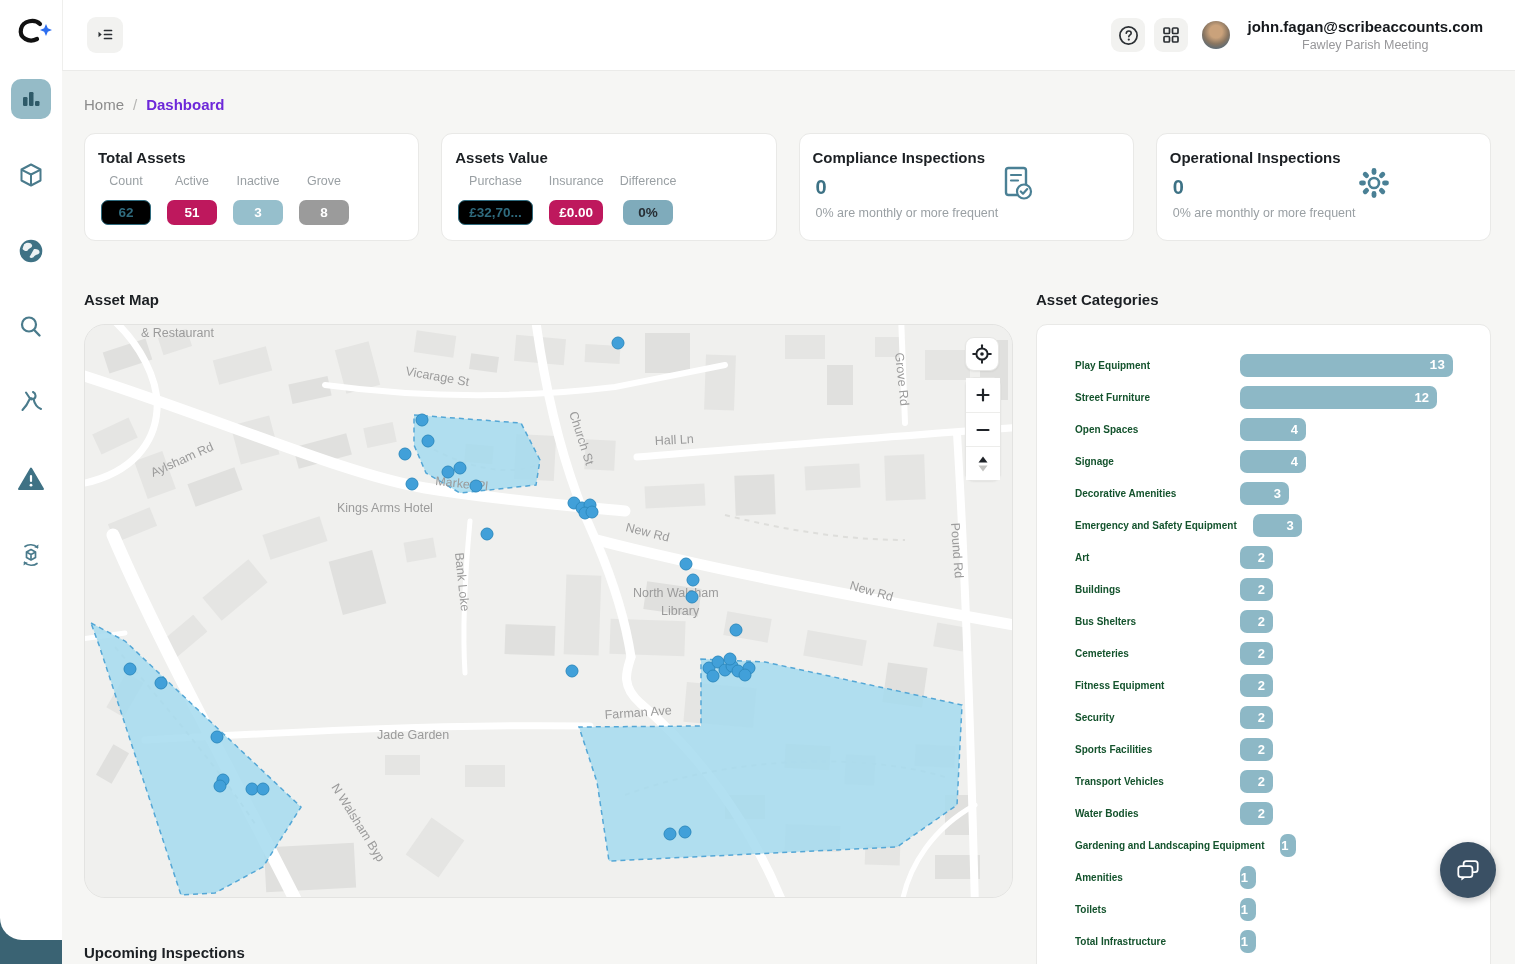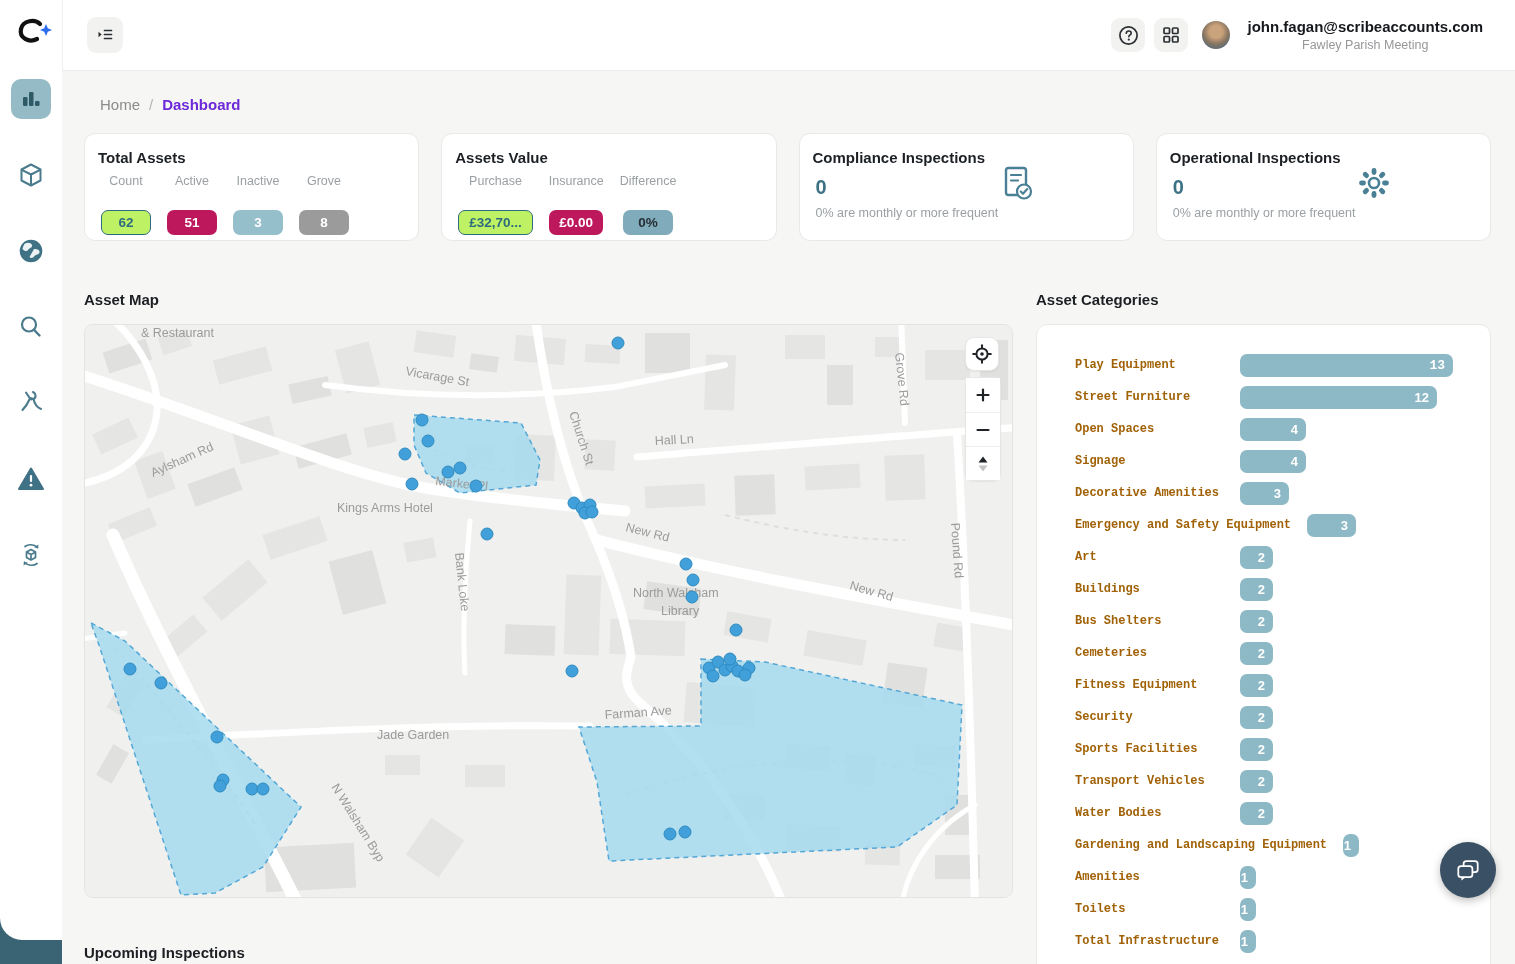--- a/index.html
+++ b/index.html
@@ -25,58 +25,58 @@
   .icon-btn { width:34px; height:34px; border:none; background:#f2f2f0; border-radius:9px;
               display:flex; align-items:center; justify-content:center; cursor:pointer; }
   .avatar { width:28px; height:28px; border-radius:50%; margin-left:5px;
             background:radial-gradient(circle at 50% 38%, #caa27b 0 28%, #8a7661 55%, #5d6b75 78%, #4c5a66 100%); }
   .user-block { display:flex; flex-direction:column; align-items:center; margin-left:8px; }
   .user-email { font-size:15px; font-weight:700; color:#15181c; }
   .user-org { font-size:12.5px; color:#97979a; margin-top:3px; }
 
   .content { flex:1; padding:0 24px 0 22px; overflow:hidden; }
   .breadcrumb { margin:25px 0 20px; font-size:15px; display:flex; gap:9px; align-items:center;}
-  .bc-home { color:#8b8b8b; cursor:pointer;margin-left:16px; }
+  .bc-home { color:#8b8b8b; cursor:pointer; }
   .bc-sep { color:#b5b5b3; }
   .bc-current { color:#6d28d9; font-weight:700; }
 
   
   .cards-row { display:grid; grid-template-columns:repeat(4, 1fr); gap:22px; }
   .card { background:#fff; border:1px solid #e9e9e7; border-radius:11px; height:108px; padding:15px 13px; position:relative; }
   .card-title { font-size:15px; font-weight:700; color:#1c2024; }
   .stats { display:flex; gap:16px; margin-top:8px; padding-left:3px; }
-  .stat { display:flex; flex-direction:column; align-items:center; gap:22px; }
+  .stat { display:flex; flex-direction:column; align-items:center; gap:12px; }
   .stat-label { font-size:12.5px; color:#9aa0a4; }
   .pill { min-width:50px; height:25px; border-radius:7px; display:flex; align-items:center; justify-content:center;
           font-weight:700; font-size:13.5px; padding:0 10px; }
-  .pill.outline { background:#bef264; border:1.5px solid #2f6b7e; color:#2f6b7e; }
+  .pill.outline { background:#000000; border:1.5px solid #2f6b7e; color:#2f6b7e; }
   .pill.dark    { background:#be185d; color:#fff;text-align:center; }
   .pill.light   { background:#96bfcc; color:#fff; }
   .pill.gray    { background:#9b9b9b; color:#fff; }
   .pill.medium  { background:#7fabbb; color:#272e34; }
   .big-zero { font-size:20px; font-weight:700; color:#3d7285; margin-top:10px; padding-left:3px;}
   .card-sub { font-size:12.5px; color:#9aa0a4; margin-top:7px; padding-left:3px;}
   .card-icon { position:absolute; right:96px; top:30px; }
 
   
   .panels { display:flex; gap:23px; align-items:flex-start; }
   .panel-left { width:929px; flex:0 0 929px; }
   .panel-right { flex:1; }
   .section-title { font-size:15px; font-weight:700; color:#1c2024; margin:50px 0 16px; }
-  .map-card { width:929px; height:574px; border:1px solid #e3e3e1; border-radius:9px; overflow:hidden; position:relative; background:#f0f0ee; }
+  .map-card { width:929px; height:574px; border:1px solid #e3e3e1; border-radius:21px; overflow:hidden; position:relative; background:#f0f0ee; }
   .map-controls { position:absolute; top:12px; right:11px; display:flex; flex-direction:column; gap:6px; }
   .map-btn { width:34px; height:34px; background:#fff; border:1px solid #e6e6e4; border-radius:9px;
              display:flex; align-items:center; justify-content:center; cursor:pointer; box-shadow:0 1px 2px rgba(0,0,0,.06); }
   .zoom-group { background:#fff; border:1px solid #e6e6e4; border-radius:9px; box-shadow:0 1px 2px rgba(0,0,0,.06); display:flex; flex-direction:column; }
   .zoom-group .map-btn { border:none; box-shadow:none; border-radius:0; }
   .zoom-group .map-btn + .map-btn { border-top:1px solid #ededeb; }
 
   .cat-card { background:#fff; border:1px solid #e9e9e7; border-radius:11px; min-height:680px; padding:24px 0 20px 38px; }
   .cat-row { display:flex; align-items:center; height:32px; }
-  .cat-label { min-width:149px; margin-right:16px; white-space:nowrap; font-size:12px; font-weight:600; color:#a16207; cursor:pointer;font-family:Liberation Mono, monospace; }
+  .cat-label { min-width:149px; margin-right:16px; white-space:nowrap; font-size:10px; font-weight:600; color:#14532d; cursor:pointer; }
   .cat-bar { height:23px; background:#8db8c6; border-radius:7px; color:#fff; font-size:13px; font-weight:700;
              display:flex; align-items:center; justify-content:flex-end; padding-right:8px; overflow:hidden; cursor:pointer; }
 
   .upcoming-title { font-size:15px; font-weight:700; color:#1c2024; margin-top:46px; }
 
   
   .chat-fab { position:absolute; width:56px; height:56px; border-radius:50%; background:#3a5064; border:none;
               right:19px; bottom:66px; display:flex; align-items:center; justify-content:center; cursor:pointer;
               box-shadow:0 3px 8px rgba(0,0,0,.25); z-index:5; }
 

